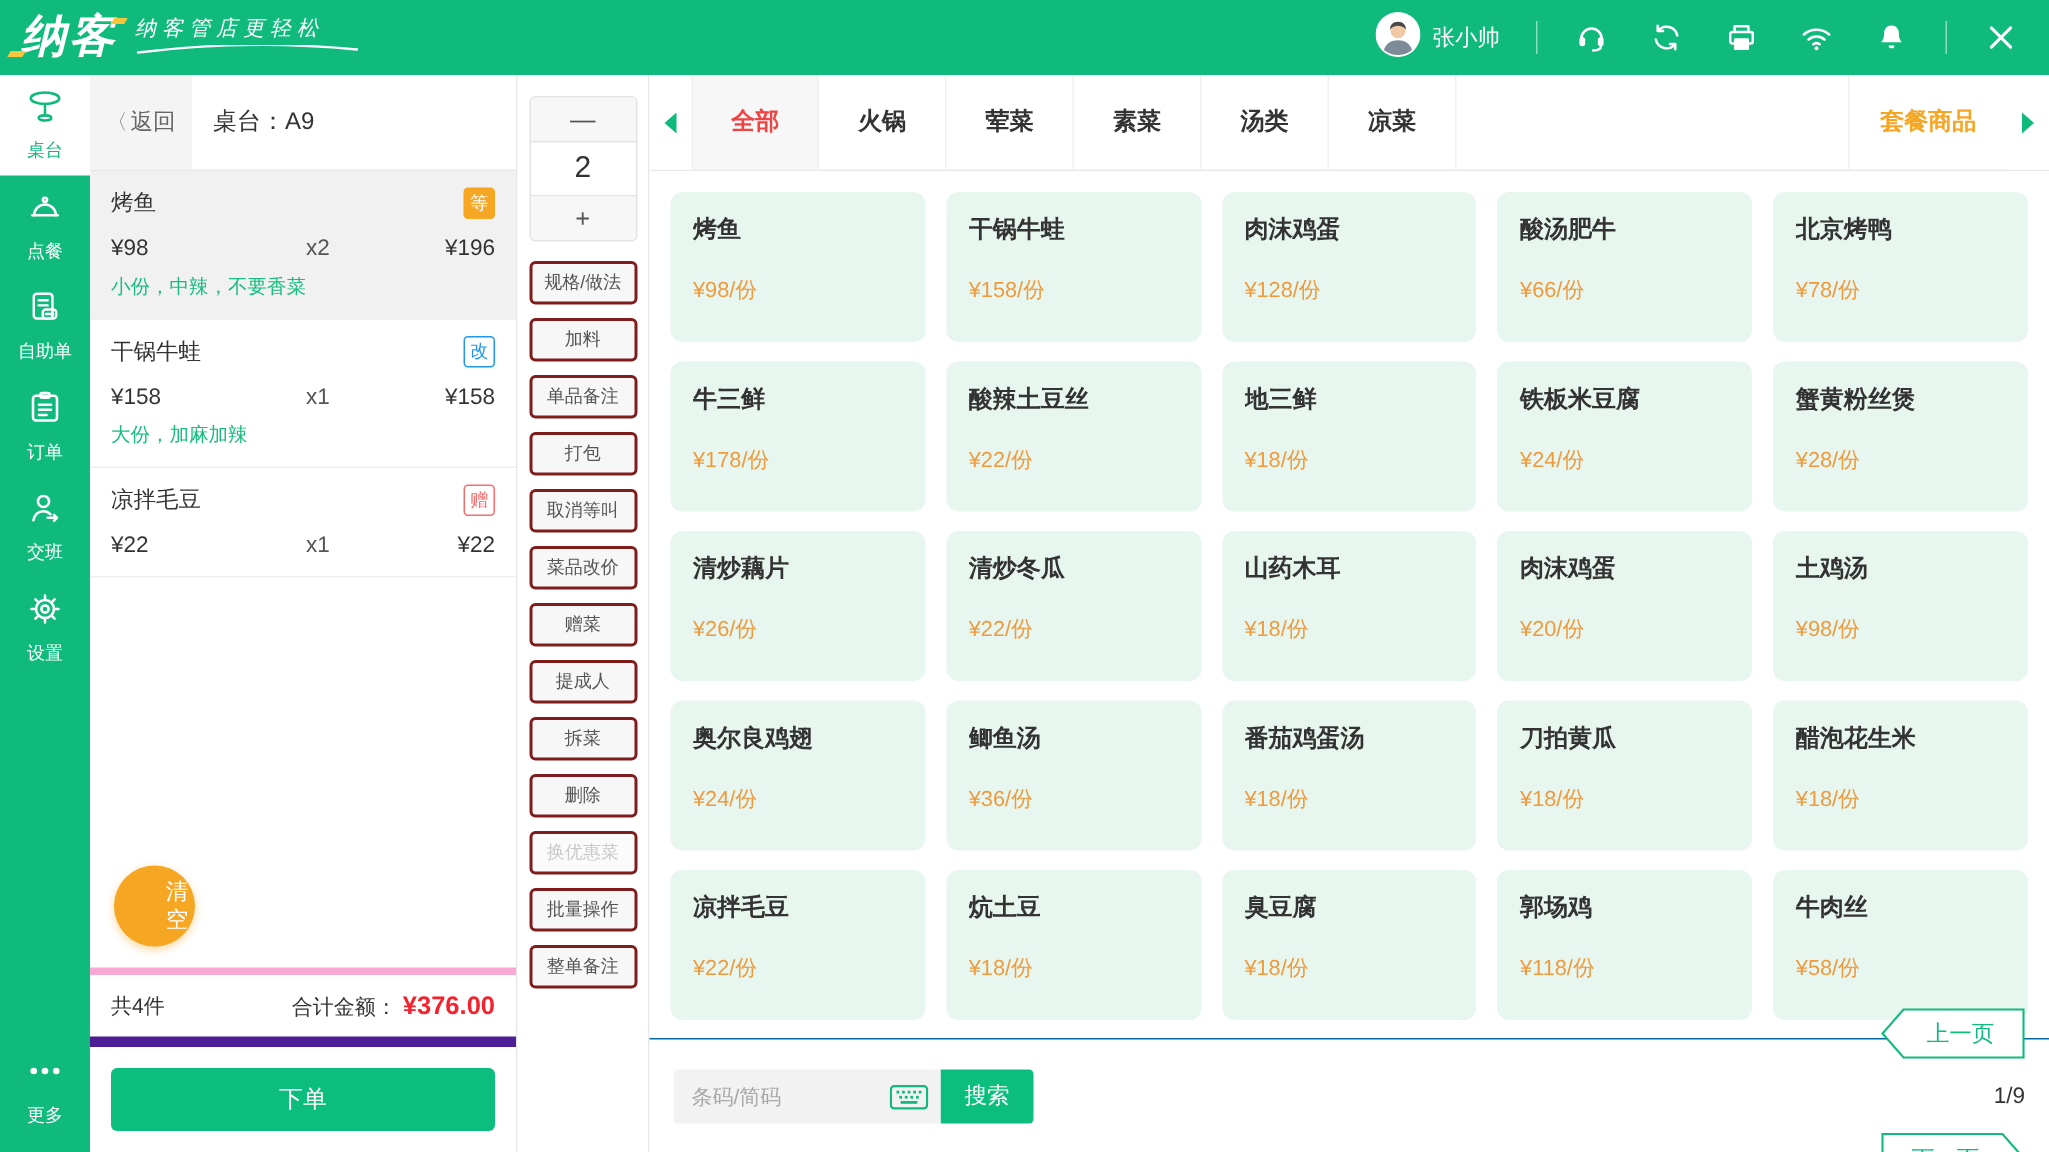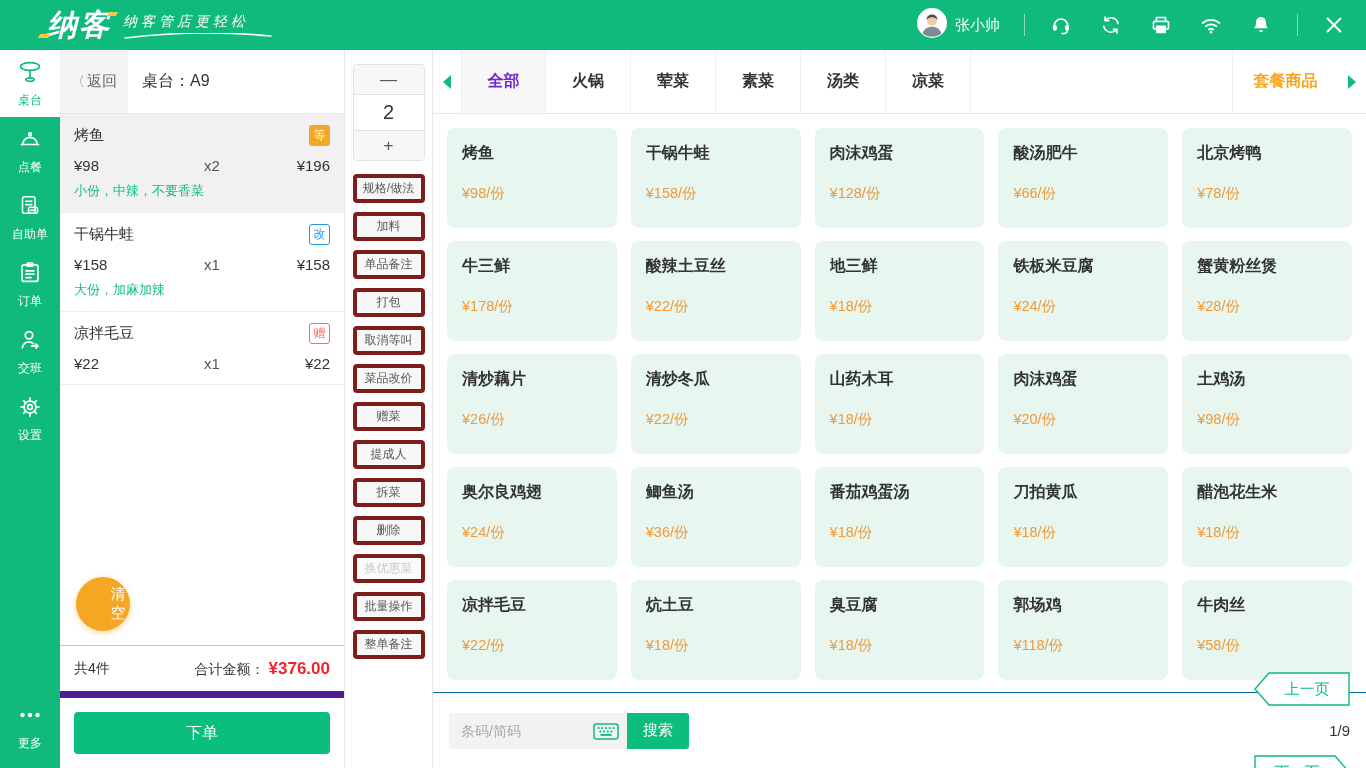--- a/index.html
+++ b/index.html
@@ -2,21 +2,21 @@
 <html lang="zh"><head>
 <meta charset="utf-8">
 <style>
   * { box-sizing: border-box; margin: 0; padding: 0; }
   html,body { width:1366px; height:768px; overflow:hidden; }
   body { font-family:"Liberation Sans","DejaVu Sans",sans-serif; background:#fff; color:#333; }
   button { font-family:inherit; cursor:pointer; }
 
   
   .topbar { height:50px; background:#10BA7D; display:flex; align-items:center; padding:0 20px 0 14px; }
-  .logo { display:flex; align-items:flex-end; gap:12px;margin-left:33px; }
+  .logo { display:flex; align-items:flex-start; gap:12px; }
   .logo-main { position:relative; color:#fff; font-size:30px; font-weight:bold; font-style:italic; letter-spacing:2px; line-height:1; }
   .logo-main::before { content:""; position:absolute; left:-8px; bottom:2px; width:10px; height:4px; background:#F8C63C; transform:skewX(-30deg); }
   .logo-main::after { content:""; position:absolute; right:-6px; top:2px; width:9px; height:4px; background:#F8C63C; transform:skewX(-30deg); }
   .logo-slogan-wrap { display:flex; flex-direction:column; padding-bottom:1px; }
   .logo-slogan { color:#fff; font-size:14px; font-style:italic; letter-spacing:4px; }
   .logo-swoosh { margin-top:2px; }
   .topbar-right { margin-left:auto; display:flex; align-items:center; gap:24px; }
   .user { display:flex; align-items:center; gap:8px; }
   .user-name { color:#fff; font-size:15px; }
   .tb-divider { width:1px; height:22px; background:rgba(255,255,255,.5); }
@@ -47,41 +47,41 @@
   .badge { width:21px; height:21px; border-radius:3px; font-size:12px; display:flex; align-items:center; justify-content:center; flex-shrink:0; }
   .badge-wait { background:#F5A623; color:#fff; }
   .badge-modify { background:#fff; border:1px solid #2196F3; color:#2196F3; }
   .badge-gift { background:#fff; border:1px solid #F56C6C; color:#F56C6C; }
   .op-row2 { display:flex; align-items:center; margin-top:11px; font-size:15px; }
   .op-unit { flex:1; color:#333; }
   .op-qty { width:62px; color:#555; }
   .op-sub { width:64px; text-align:right; color:#333; }
   .op-note { margin-top:8px; font-size:13px; color:#16BD7E; }
   .clear-btn { position:absolute; left:16px; bottom:14px; width:54px; height:54px; border-radius:50%; border:none; background:#F5A623; color:#fff; font-size:15px; display:flex; align-items:center; justify-content:center; box-shadow:0 2px 6px rgba(245,166,35,.45);padding-left:30px; }
-  .op-total { height:46px; flex-shrink:0; border-top:1px solid #f9a8d4; display:flex; align-items:center; padding:0 14px; font-size:14px; color:#333; }
+  .op-total { height:46px; flex-shrink:0; border-top:5px solid #f9a8d4; display:flex; align-items:center; padding:0 14px; font-size:14px; color:#333; }
   .op-total-right { margin-left:auto; display:flex; align-items:baseline; gap:4px; }
   .total-value { color:#F5222D; font-weight:bold; font-size:17px; }
   .op-submit-wrap { flex-shrink:0; border-top:7px solid #4c1d95; padding:14px; }
   .submit-btn { width:100%; height:42px; background:#0CBE7D; border:none; border-radius:4px; color:#fff; font-size:16px; }
 
   
   .actions-col { width:88px; flex-shrink:0; border-right:1px solid #e8e8e8; background:#fff; display:flex; flex-direction:column; align-items:center; padding:14px 0 0; }
   .stepper { width:72px; border:1px solid #e3e3e3; border-radius:4px; overflow:hidden; margin-bottom:13px; flex-shrink:0; }
   .step-btn { width:100%; height:29px; background:#f7f7f7; border:none; font-size:17px; color:#555; display:flex; align-items:center; justify-content:center; }
   .step-qty { height:37px; background:#fff; border-top:1px solid #e3e3e3; border-bottom:1px solid #e3e3e3; font-size:20px; color:#333; display:flex; align-items:center; justify-content:center; }
-  .act-btn { width:72px; height:29px; margin-bottom:9px; background:#f7f7f7; border:4px solid #7f1d1d; border-radius:4px; color:#555; font-size:12px; white-space:nowrap; flex-shrink:0; }
+  .act-btn { width:72px; height:29px; margin-bottom:9px; background:#f7f7f7; border:2px solid #7f1d1d; border-radius:4px; color:#555; font-size:12px; white-space:nowrap; flex-shrink:0; }
   .act-btn.disabled { color:#c9c9c9; background:#fbfbfb; cursor:default; }
 
   
   .menu-area { flex:1; display:flex; flex-direction:column; background:#fff; min-width:0; }
   .tabs-row { height:64px; flex-shrink:0; border-bottom:1px solid #e8e8e8; display:flex; align-items:stretch; }
   .tab-arrow { width:28px; border:none; background:#fff; display:flex; align-items:center; justify-content:center; }
   .tab { width:85px; display:flex; align-items:center; justify-content:center; font-size:16px; font-weight:bold; color:#333; border-right:1px solid #f0f0f0; cursor:pointer; }
   .tab:first-of-type { border-left:1px solid #f0f0f0; }
-  .tab.active { background:#f7f7f7; color:#6d28d9; }
+  .tab.active { background:#f7f7f7; color:#ef4444; }
   .tabs-spacer { flex:1; }
   .tab-special { width:106px; display:flex; align-items:center; justify-content:center; font-size:16px; font-weight:bold; color:#F5A623; border-left:1px solid #f0f0f0; cursor:pointer; }
   .menu-grid { flex:1; padding:14px 14px 0; display:grid; grid-template-columns:repeat(5,1fr); gap:13px 14px; align-content:start; overflow:hidden; }
   .menu-card { background:#E7F6EE; border-radius:8px; height:100px; padding:15px 15px; cursor:pointer; }
   .menu-name { font-size:16px; font-weight:bold; color:#333; white-space:nowrap; overflow:hidden; }
   .menu-price { margin-top:20px; font-size:14.5px; color:#EE9A3D; }
   .menu-footer { height:76px; flex-shrink:0; border-top:1px solid #0369a1; display:flex; align-items:center; padding:0 16px; }
   .search-group { display:flex; align-items:center; }
   .search-box { position:relative; }
   .search-input { width:178px; height:36px; background:#f2f2f2; border:none; border-radius:3px 0 0 3px; padding:0 40px 0 12px; font-size:14px; color:#333; outline:none; }

